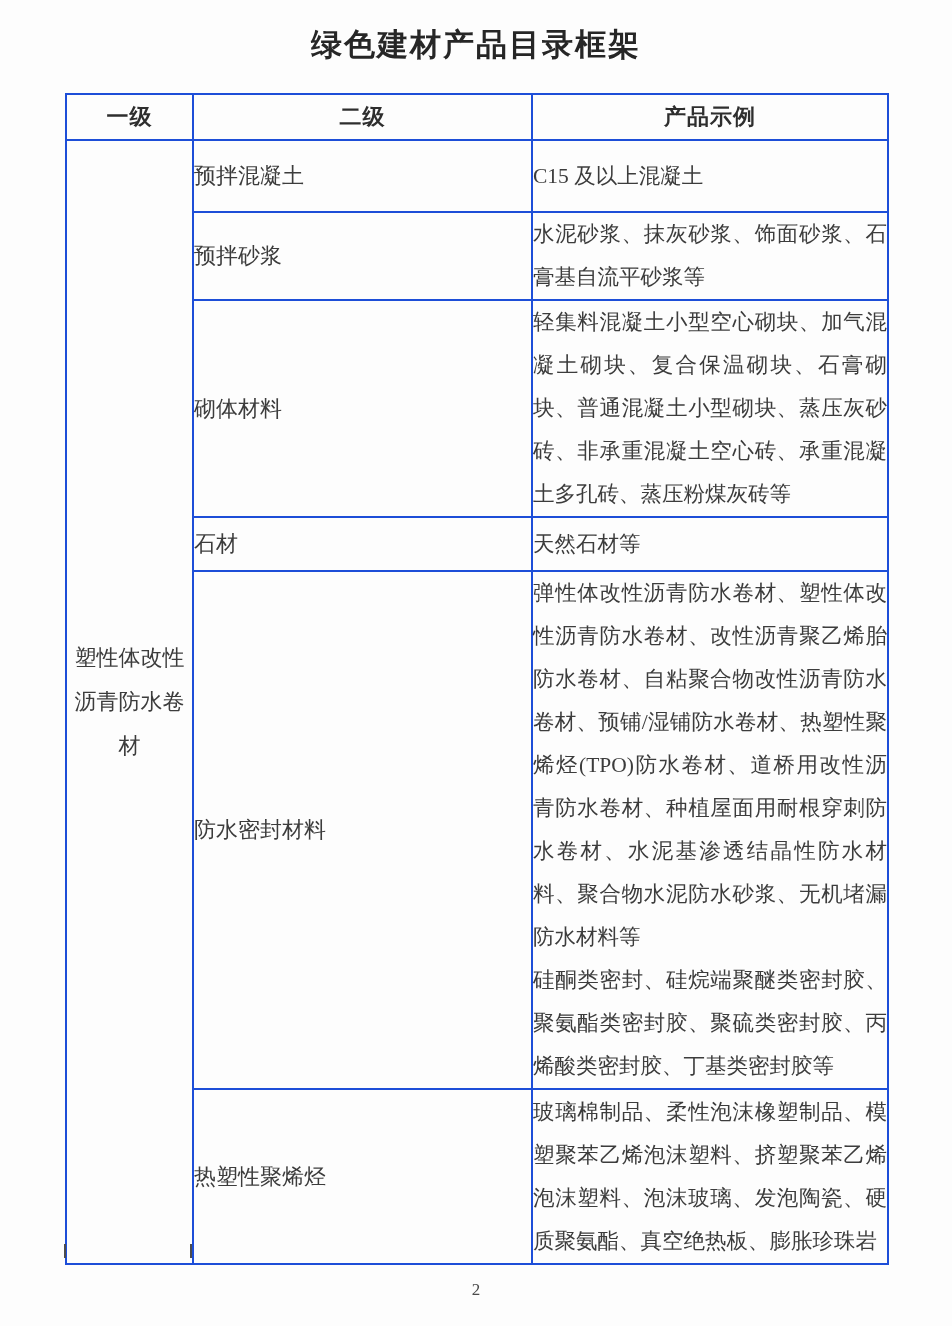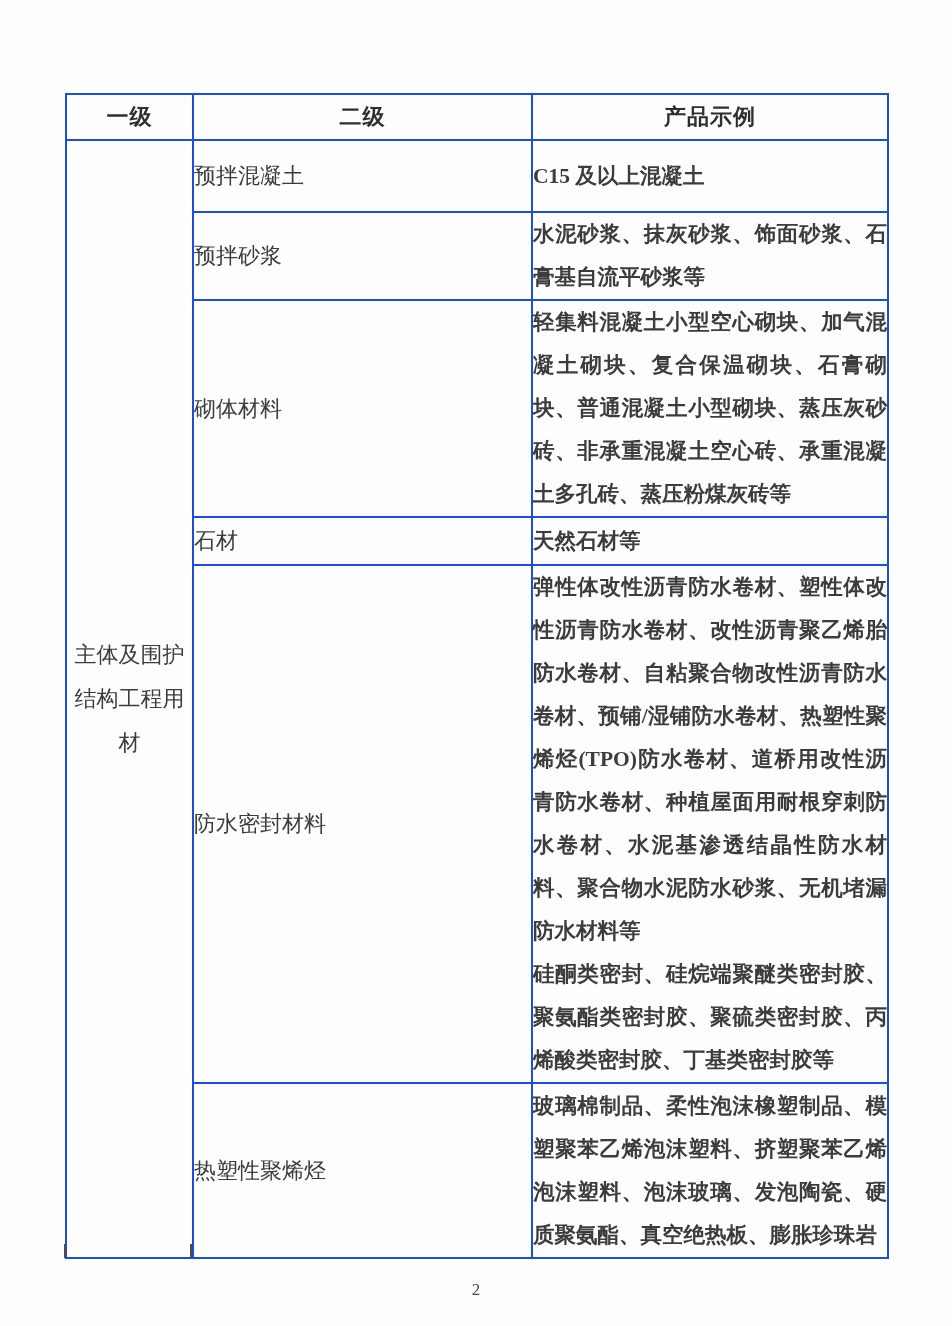--- a/index.html
+++ b/index.html
@@ -64,26 +64,25 @@
     color: #3c3c3c;
     padding: 0 10px;
   }
   td.ex-cell {
     font-size: 21.5px;
     color: #3c3c3c;
     line-height: 43px;
     text-align: justify;
     padding: 1px 8px 1px 5px;
     white-space: pre-line;
-    font-weight: bold;
   }
   tr.r1 { height: 72px; }
   tr.r2 { height: 86px; }
   tr.r3 { height: 215px; }
-  tr.r4 { height: 48px; border-radius: 12px; }
+  tr.r4 { height: 54px; border-radius: 12px; }
   tr.r5 { height: 508px; }
   tr.r6 { height: 175px; }
   .col1-extend {
     position: absolute;
     width: 2px;
     height: 14px;
     background: #4c4c4c;
     top: 1244px;
   }
   .col1-extend.left  { left: 64px; }
@@ -96,35 +95,36 @@
     text-align: center;
     font-size: 17px;
     color: #4a4a4a;
   }
 </style>
 </head>
 <body>
 
 <div class="page">
 
+  <div class="doc-title">绿色建材产品目录框架</div>
 
   <table class="catalog">
     <colgroup>
       <col style="width:127px">
       <col style="width:339px">
       <col style="width:356px">
     </colgroup>
     <tbody>
         <tr>
       <th class="h-cell">一级</th>
       <th class="h-cell">二级</th>
       <th class="h-cell">产品示例</th>
     </tr>
     <tr class="r1">
-      <td class="l1-cell" rowspan="6">主体及围护结构工程用材</td>
+      <td class="l1-cell" rowspan="6">塑性体改性沥青防水卷材</td>
       <td class="l2-cell">预拌混凝土</td>
       <td class="ex-cell">C15 及以上混凝土</td>
     </tr>
     <tr class="r2">
       <td class="l2-cell">预拌砂浆</td>
       <td class="ex-cell">水泥砂浆、抹灰砂浆、饰面砂浆、石膏基自流平砂浆等</td>
     </tr>
     <tr class="r3">
       <td class="l2-cell">砌体材料</td>
       <td class="ex-cell">轻集料混凝土小型空心砌块、加气混凝土砌块、复合保温砌块、石膏砌块、普通混凝土小型砌块、蒸压灰砂砖、非承重混凝土空心砖、承重混凝土多孔砖、蒸压粉煤灰砖等</td>

